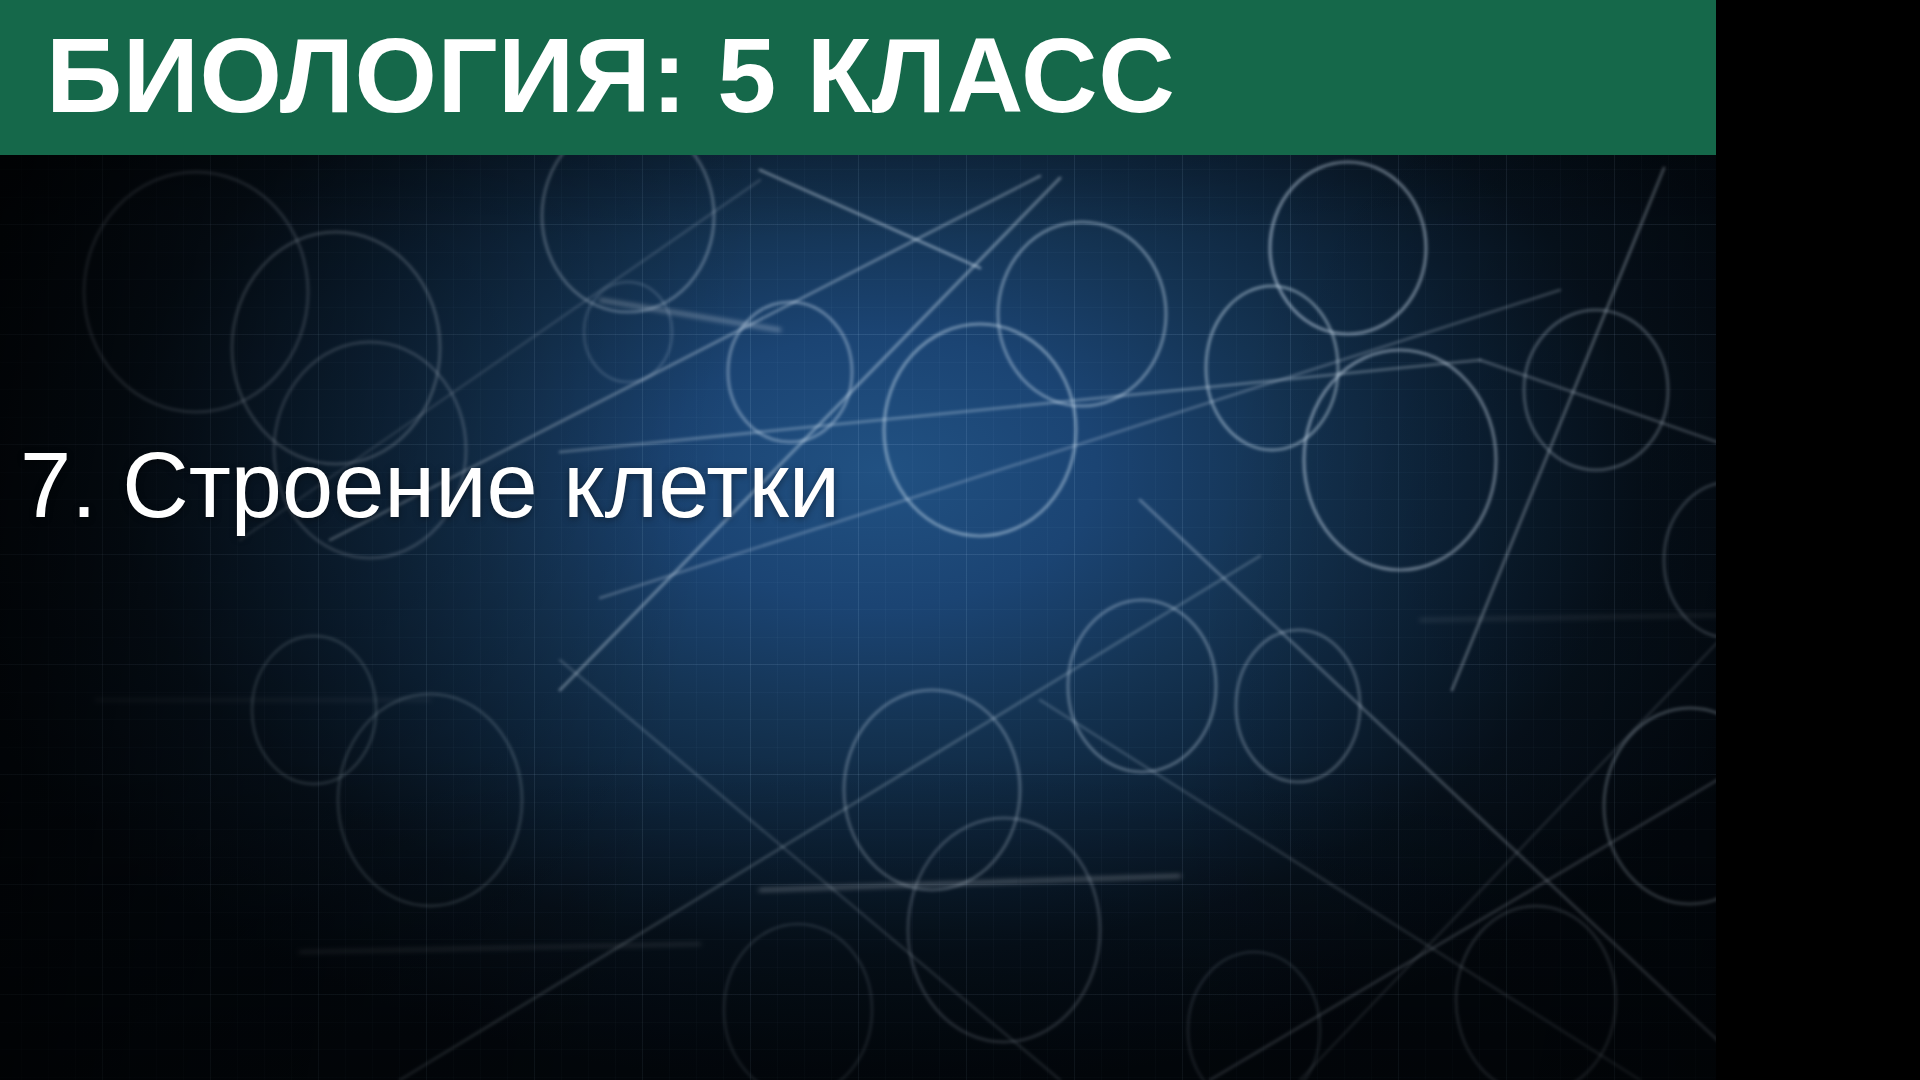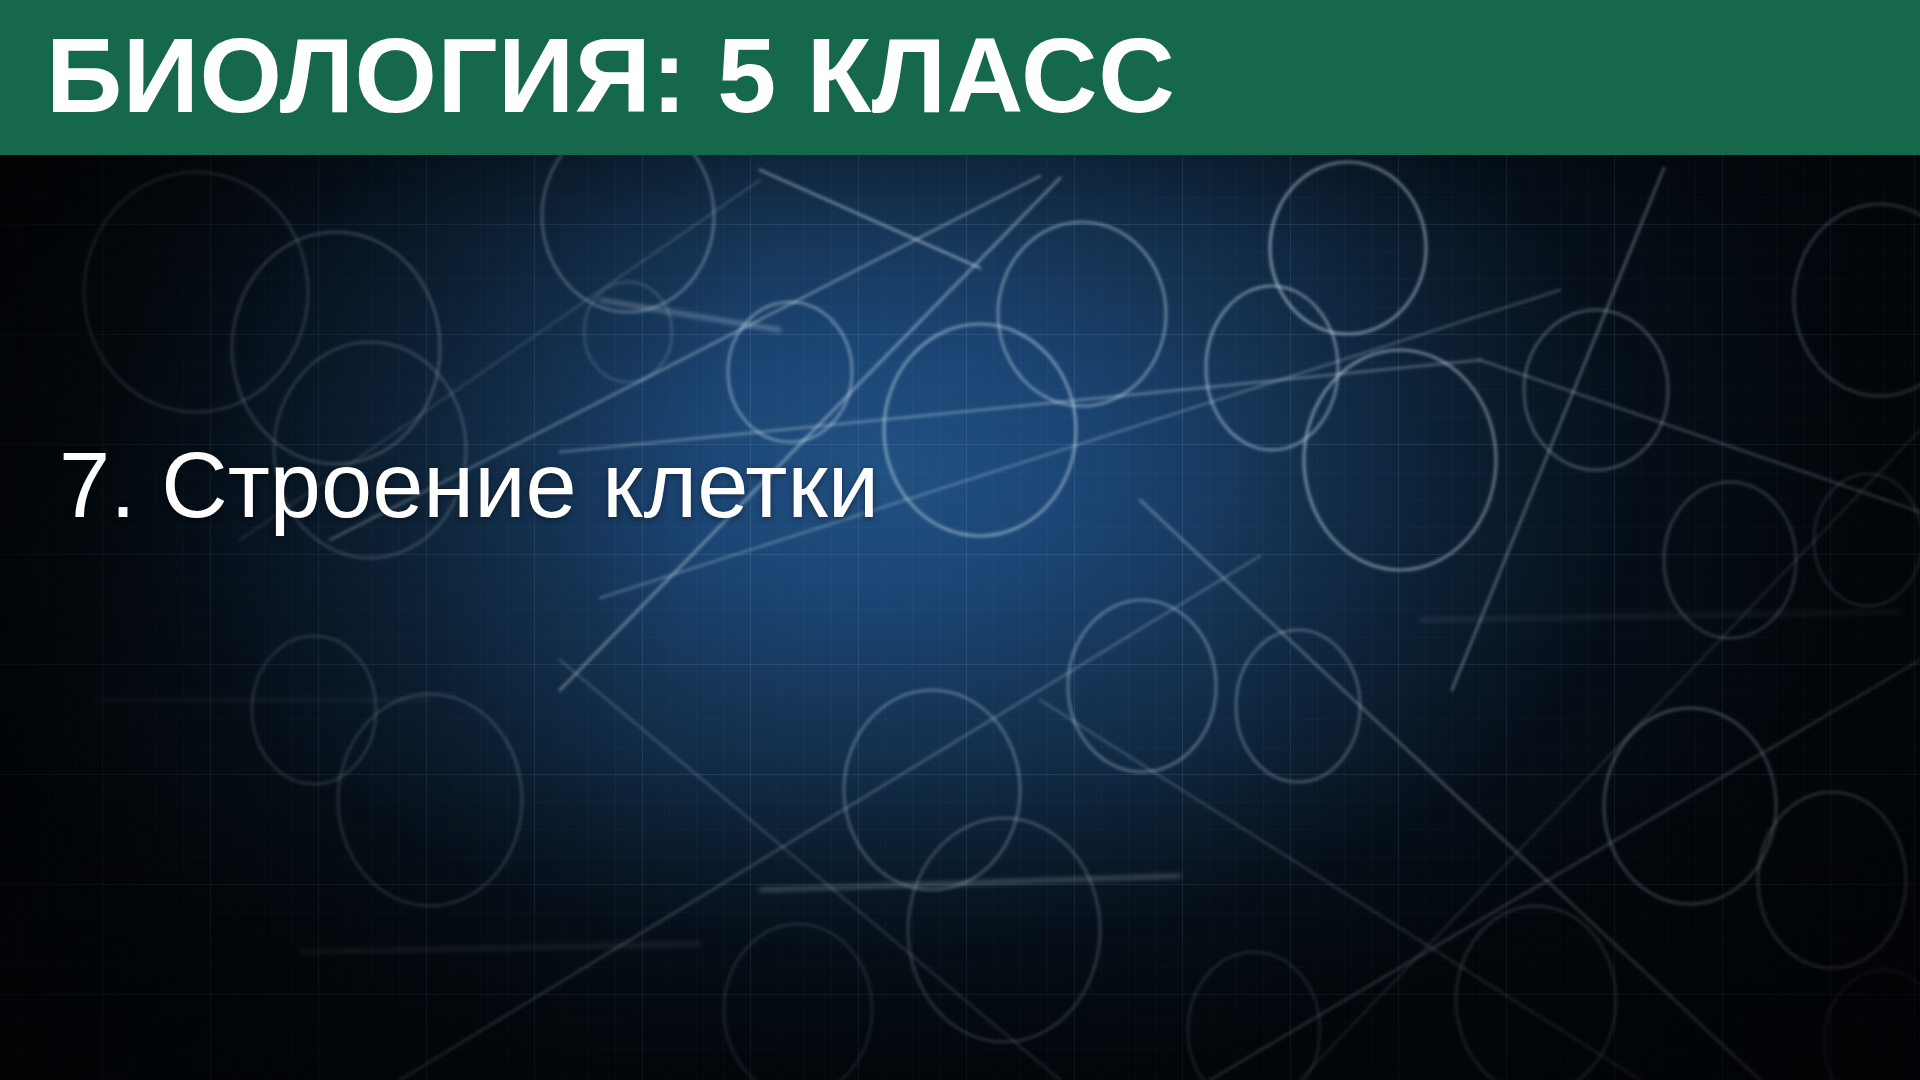--- a/index.html
+++ b/index.html
@@ -7,21 +7,21 @@
     margin: 0;
     padding: 0;
     background: #000;
   }
   body {
     font-family: "Liberation Sans", sans-serif;
   }
 
   #slide {
     position: relative;
-    width: 1920px;
+    width: 1716px;
     height: 1080px;
     overflow: hidden;
     background: #737373;
   }
 
   
   #bg-artwork {
     position: absolute;
     inset: 0;
     width: 1920px;
@@ -112,21 +112,21 @@
     top: -3px;
   }
 
   
   #lesson-title-wrap {
     position: absolute;
     left: 0;
     top: 434px;
     width: 1920px;
     z-index: 3;
-    padding-left: 59px;
+    padding-left: 20px;
     box-sizing: border-box;
   }
 
   #lesson-title {
     margin: 0;
     color: #ffffff;
     font-family: "Liberation Sans", sans-serif;
     font-size: 92px;
     font-weight: normal;
     line-height: 1.12;

